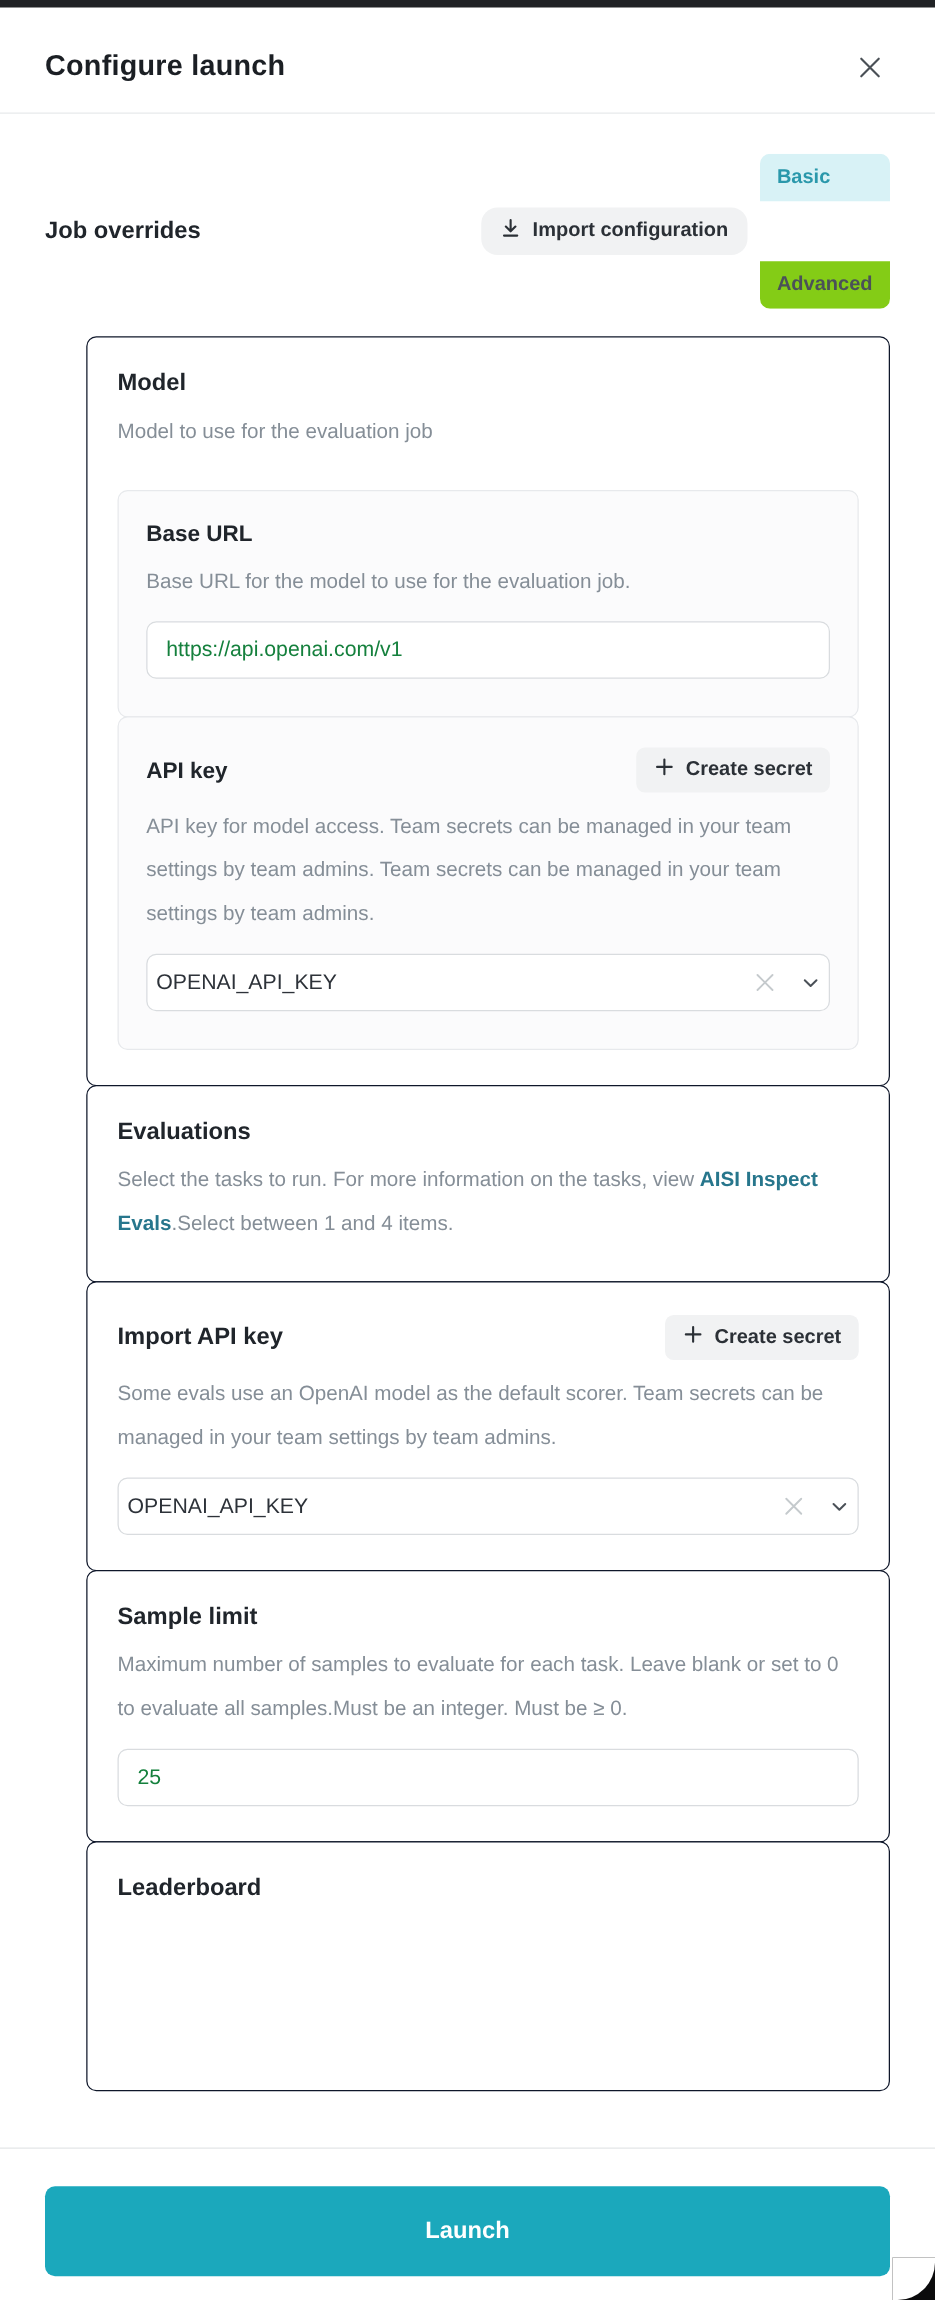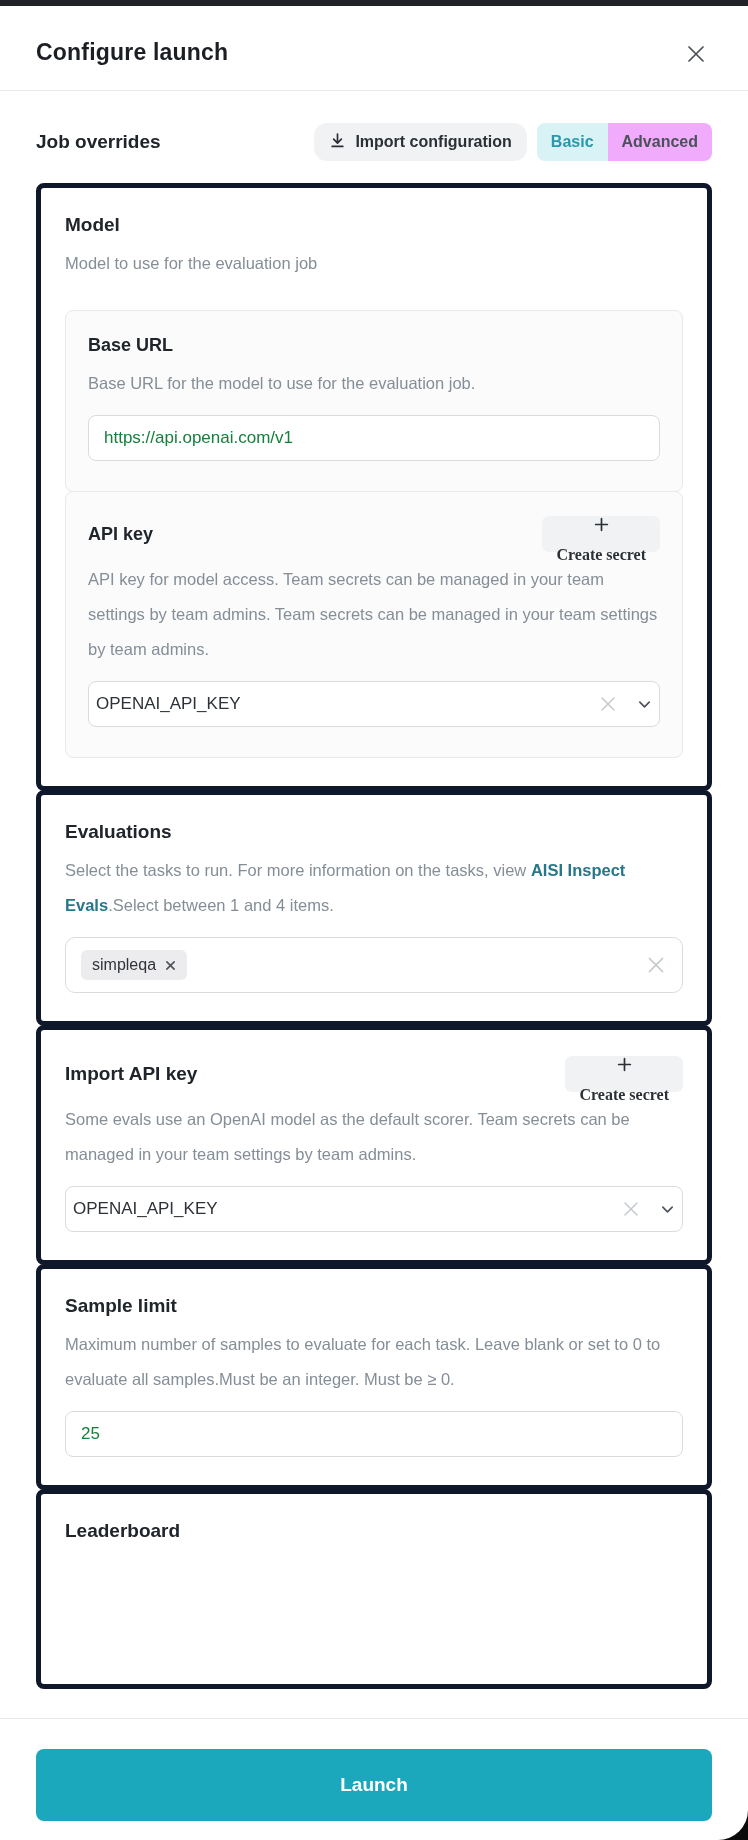--- a/index.html
+++ b/index.html
@@ -40,48 +40,47 @@
   .section-heading { font-size: 19px; font-weight: 700; color: #20252b; }
   .toolbar-right { display: flex; align-items: center; gap: 10px; }
   .import-btn {
     display: flex; align-items: center; gap: 9px;
     background: #f1f2f3; border: none; border-radius: 13px;
     height: 38px; padding: 0 15px;
     font-family: inherit; font-size: 16px; font-weight: 700; color: #2b3publice; color: #2b3036;
     cursor: pointer;
     justify-content: space-between;
   }
-  .seg-toggle { display: flex; border-radius: 8px; overflow: hidden; }
+  .seg-toggle { display: flex; border-radius: 8px; overflow: hidden; flex-direction: column; }
   .seg-opt {
     height: 38px; padding: 0 14px; border: none; cursor: pointer;
     font-family: inherit; font-size: 16px; font-weight: 700;
     display: flex; align-items: center;
   }
   .seg-opt.active { background: #d8f2f6; color: #2a98ab; }
-  .seg-opt.inactive { background: #f0abfc; color: #4b5158; }
+  .seg-opt.inactive { background: #84cc16; color: #4b5158; margin-top: 48px; }
 
   
   .card-stack { margin-top: 22px; }
   .card {
-    border: 5px solid #0f172a; border-radius: 8px; background: #fff;
-    padding: 26px 24px 28px 24px; margin-top: -1px;
+    border: 1px solid #0f172a; border-radius: 8px; background: #fff;
+    padding: 26px 24px 28px 24px; margin-top: -1px; margin-left: 33px;
   }
   .card:first-child { margin-top: 0; }
   .card-title { font-size: 19px; font-weight: 700; color: #20252b; }
   .card-desc { margin-top: 10px; font-size: 16.5px; line-height: 35px; color: #858e97; }
   .card-desc .desc-link { color: #27768c; font-weight: 700; text-decoration: none; cursor: pointer; }
 
   .head-row { display: flex; justify-content: space-between; align-items: center; }
   .create-secret-btn {
     display: flex; align-items: center; gap: 9px;
     background: #f1f2f3; border: none; border-radius: 7px;
     height: 36px; padding: 0 14px;
-    font-family: Liberation Serif, serif; font-size: 16px; font-weight: 700; color: #2b3036;
+    font-family: Liberation Sans, sans-serif; font-size: 16px; font-weight: 700; color: #2b3036;
     cursor: pointer;
-    flex-direction: column;
   }
 
   
   .subcard-stack { margin-top: 30px; }
   .subcard {
     border: 1px solid #e7e9ec; border-radius: 8px; background: #fbfbfc;
     padding: 24px 22px 30px 22px; margin-top: -1px;
   }
   .subcard-title { font-size: 18px; font-weight: 700; color: #20252b; }
 
@@ -213,40 +212,20 @@
             </span>
           </div>
         </div>
 
       </div>
     </section>
 
     <section class="card">
       <h2 class="card-title">Evaluations</h2>
       <p class="card-desc"><span>Select the tasks to run. For more information on the tasks, view </span><a class="desc-link">AISI Inspect Evals</a><span>.Select between 1 and 4 items.</span></p>
-      <div class="tag-input">
-        <span class="tag-pill">
-          <span>simpleqa</span>
-          <button class="tag-x">
-            <span>
-              <svg width="11" height="11" viewBox="0 0 12 12">
-                  <path d="M2 2 L10 10 M10 2 L2 10" stroke="#4b5158" stroke-width="1.7" fill="none" stroke-linecap="round"></path>
-                </svg>
-            </span>
-          </button>
-        </span>
-        <span class="flex-sp"></span>
-        <button class="icon-btn">
-          <span>
-            <svg width="22" height="22" viewBox="0 0 20 20">
-                <path d="M4 4 L16 16 M16 4 L4 16" stroke="#c5cacd" stroke-width="1.4" fill="none" stroke-linecap="round"></path>
-              </svg>
-          </span>
-        </button>
-      </div>
     </section>
 
     <section class="card">
       <div class="head-row">
         <h2 class="card-title">Import API key</h2>
         <button class="create-secret-btn">
           <span>
             <svg width="17" height="17" viewBox="0 0 16 16">
                 <path d="M8 2.5v11 M2.5 8h11" stroke="#2b3036" stroke-width="1.6" fill="none" stroke-linecap="round"></path>
               </svg>

